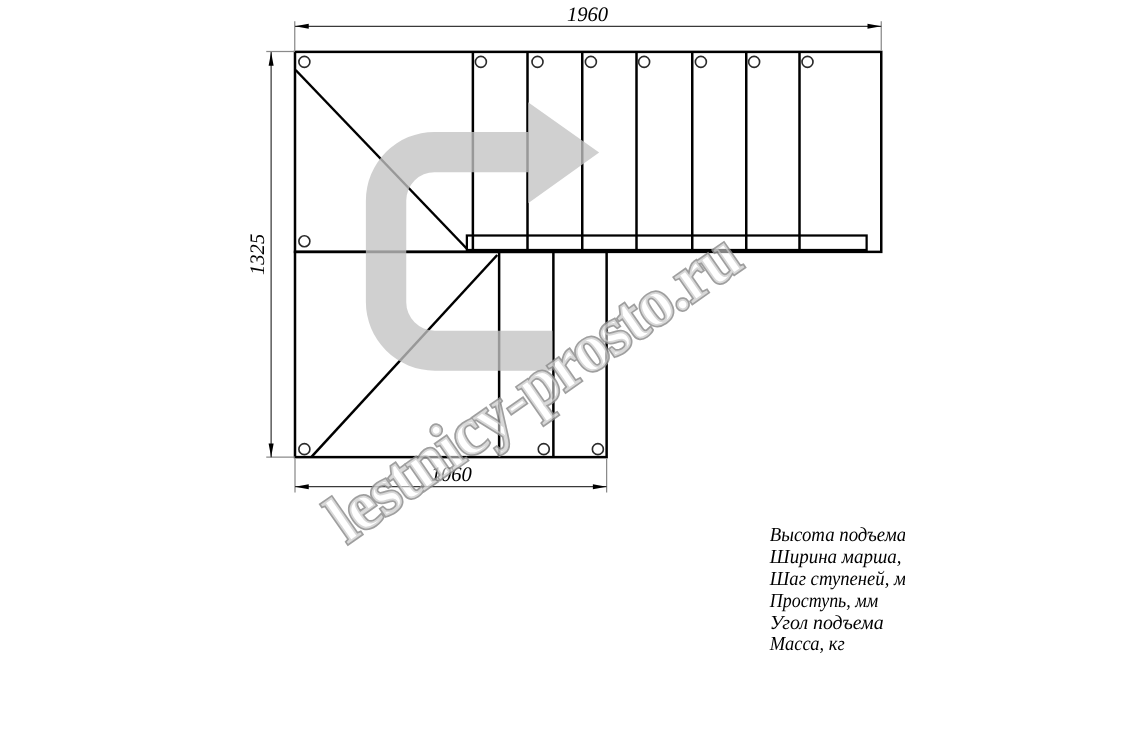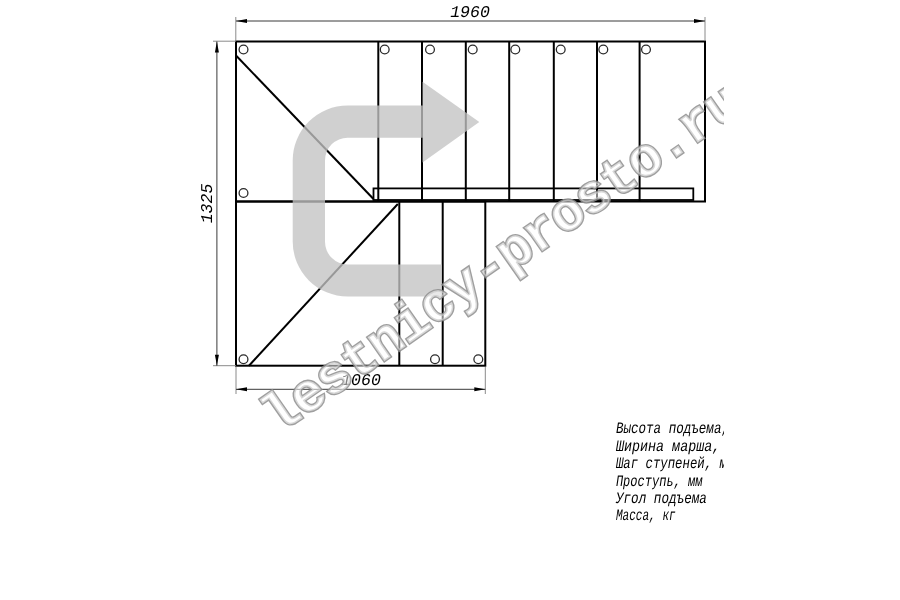--- a/index.html
+++ b/index.html
@@ -1,17 +1,17 @@
 <!DOCTYPE html>
 <html><head>
 <meta charset="utf-8">
 <style>
   html,body{margin:0;padding:0;background:#fff;}
   .page{position:relative;width:724px;height:600px;overflow:hidden;background:#fff;
-        font-family:Liberation Mono, monospace;}
+        font-family:Liberation Serif, serif;}
   svg{position:absolute;left:0;top:0;}
 </style>
 </head>
 <body>
 <div class="page">
 <svg width="900" height="600" viewBox="0 0 900 600" text-rendering="geometricPrecision">
   <defs>
         <filter id="gs" x="-5%" y="-5%" width="110%" height="110%">
           <feComponentTransfer></feComponentTransfer>
         </filter>

